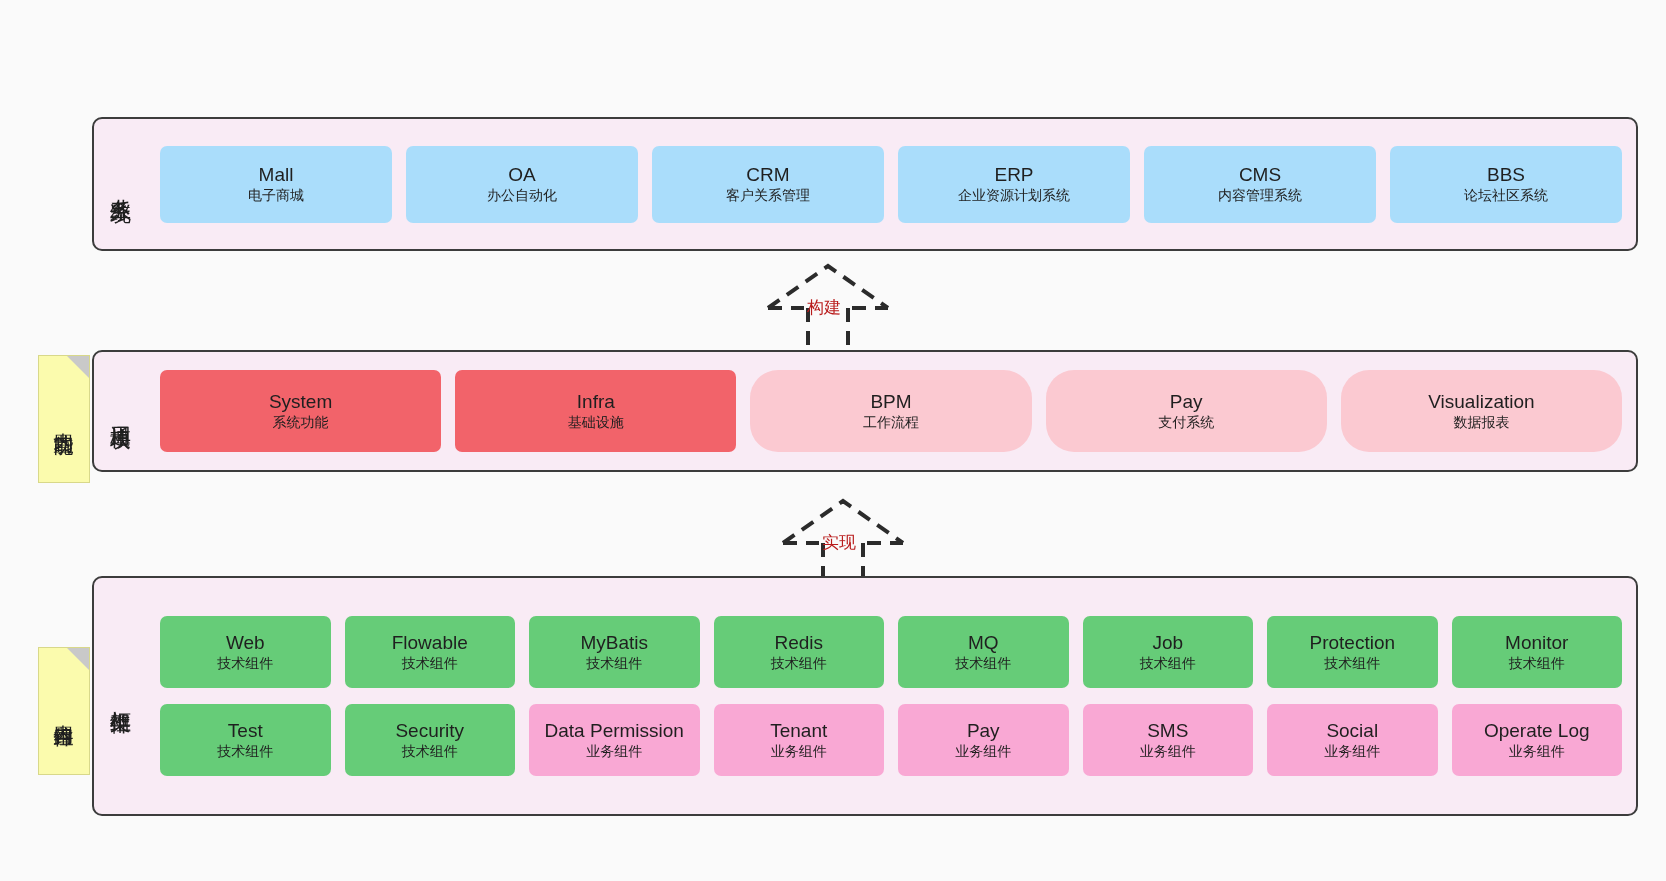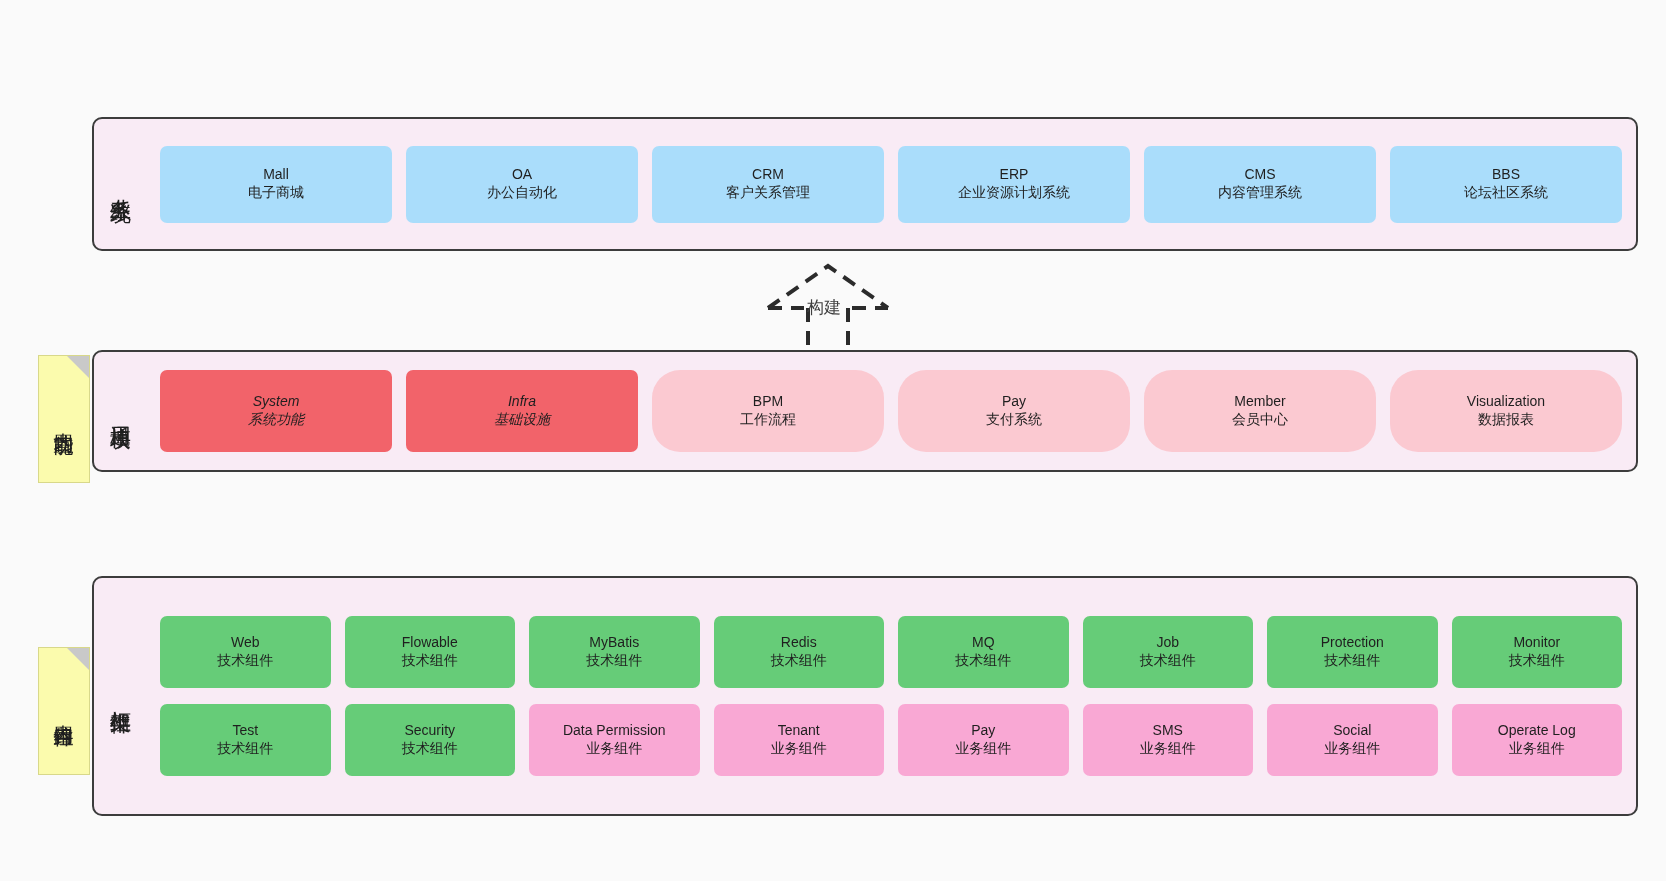--- a/index.html
+++ b/index.html
@@ -78,28 +78,28 @@
     align-items: center;
     justify-content: center;
     text-align: center;
     color: #1f1f1f;
     line-height: 1.26;
     box-sizing: border-box;
     padding: 4px 6px;
   }
 
   .card .en {
-    font-size: 14px;
+    font-size: 19px;
   }
   .card .cn {
     font-size: 14px;
   }
 
   .card.blue { background: #aaddfb; height: 77px; }
-  .card.red  { background: #f2636a; height: 82px; font-style: italic; }
+  .card.red  { background: #f2636a; height: 82px; }
   .card.pink { background: #fbc9d1; height: 82px; border-radius: 28px; }
   .card.green-dark  { background: #66cc78; height: 72px; }
   .card.green-light { background: #f9a8d4; height: 72px; }
 
   
   .note {
     position: absolute;
     background: #fbfbad;
     border: 1px solid #d8d88a;
     box-sizing: border-box;
@@ -126,21 +126,21 @@
   }
 
   
   .arrow-wrap {
     position: absolute;
     pointer-events: none;
   }
   .arrow-label {
     position: absolute;
     font-size: 17px;
-    color: #404040;
+    color: #b91c1c;
     background: transparent;
     white-space: nowrap;
     user-select: none;
   }
 </style>
 </head>
 <body>
 
 <div id="canvas">
 
@@ -205,30 +205,36 @@
         </div>
         <div class="card pink">
           <div class="en">BPM</div>
           <div class="cn">工作流程</div>
         </div>
         <div class="card pink">
           <div class="en">Pay</div>
           <div class="cn">支付系统</div>
         </div>
         <div class="card pink">
-          <div class="en">Member</div>
-          <div class="cn">会员中心</div>
-        </div>
-        <div class="card pink">
           <div class="en">Visualization</div>
           <div class="cn">数据报表</div>
         </div>
       </div>
   </div>
 
+  <div class="arrow-wrap" style="left:775px; top:495px; width:140px; height:90px;">
+    <svg width="140" height="90" viewBox="0 0 140 90">
+      <path d="M 8 48 L 68 6 L 128 48" fill="none" stroke="#2b2b2b" stroke-width="4" stroke-dasharray="14,9" stroke-linecap="butt"></path>
+      <path d="M 8 48 L 44 48" fill="none" stroke="#2b2b2b" stroke-width="4" stroke-dasharray="14,9"></path>
+      <path d="M 92 48 L 128 48" fill="none" stroke="#2b2b2b" stroke-width="4" stroke-dasharray="14,9"></path>
+      <path d="M 48 48 L 48 88" fill="none" stroke="#2b2b2b" stroke-width="4" stroke-dasharray="14,9"></path>
+      <path d="M 88 48 L 88 88" fill="none" stroke="#2b2b2b" stroke-width="4" stroke-dasharray="14,9"></path>
+    </svg>
+    <span class="arrow-label" style="left:47px; top:36px;">实现</span>
+  </div>
 
   <div class="note" id="note-framework" style="left:38px; top:647px; width:52px; height:128px;">
     <span class="fold"></span>
     <span>内置组件</span>
   </div>
 
   <div class="layer" id="layer-framework" style="left:92px; top:576px; width:1546px; height:240px;">
     <div class="layer-title">框架组件</div>
     <div class="layer-body two-rows">
       <div class="row" id="framework-row1">

